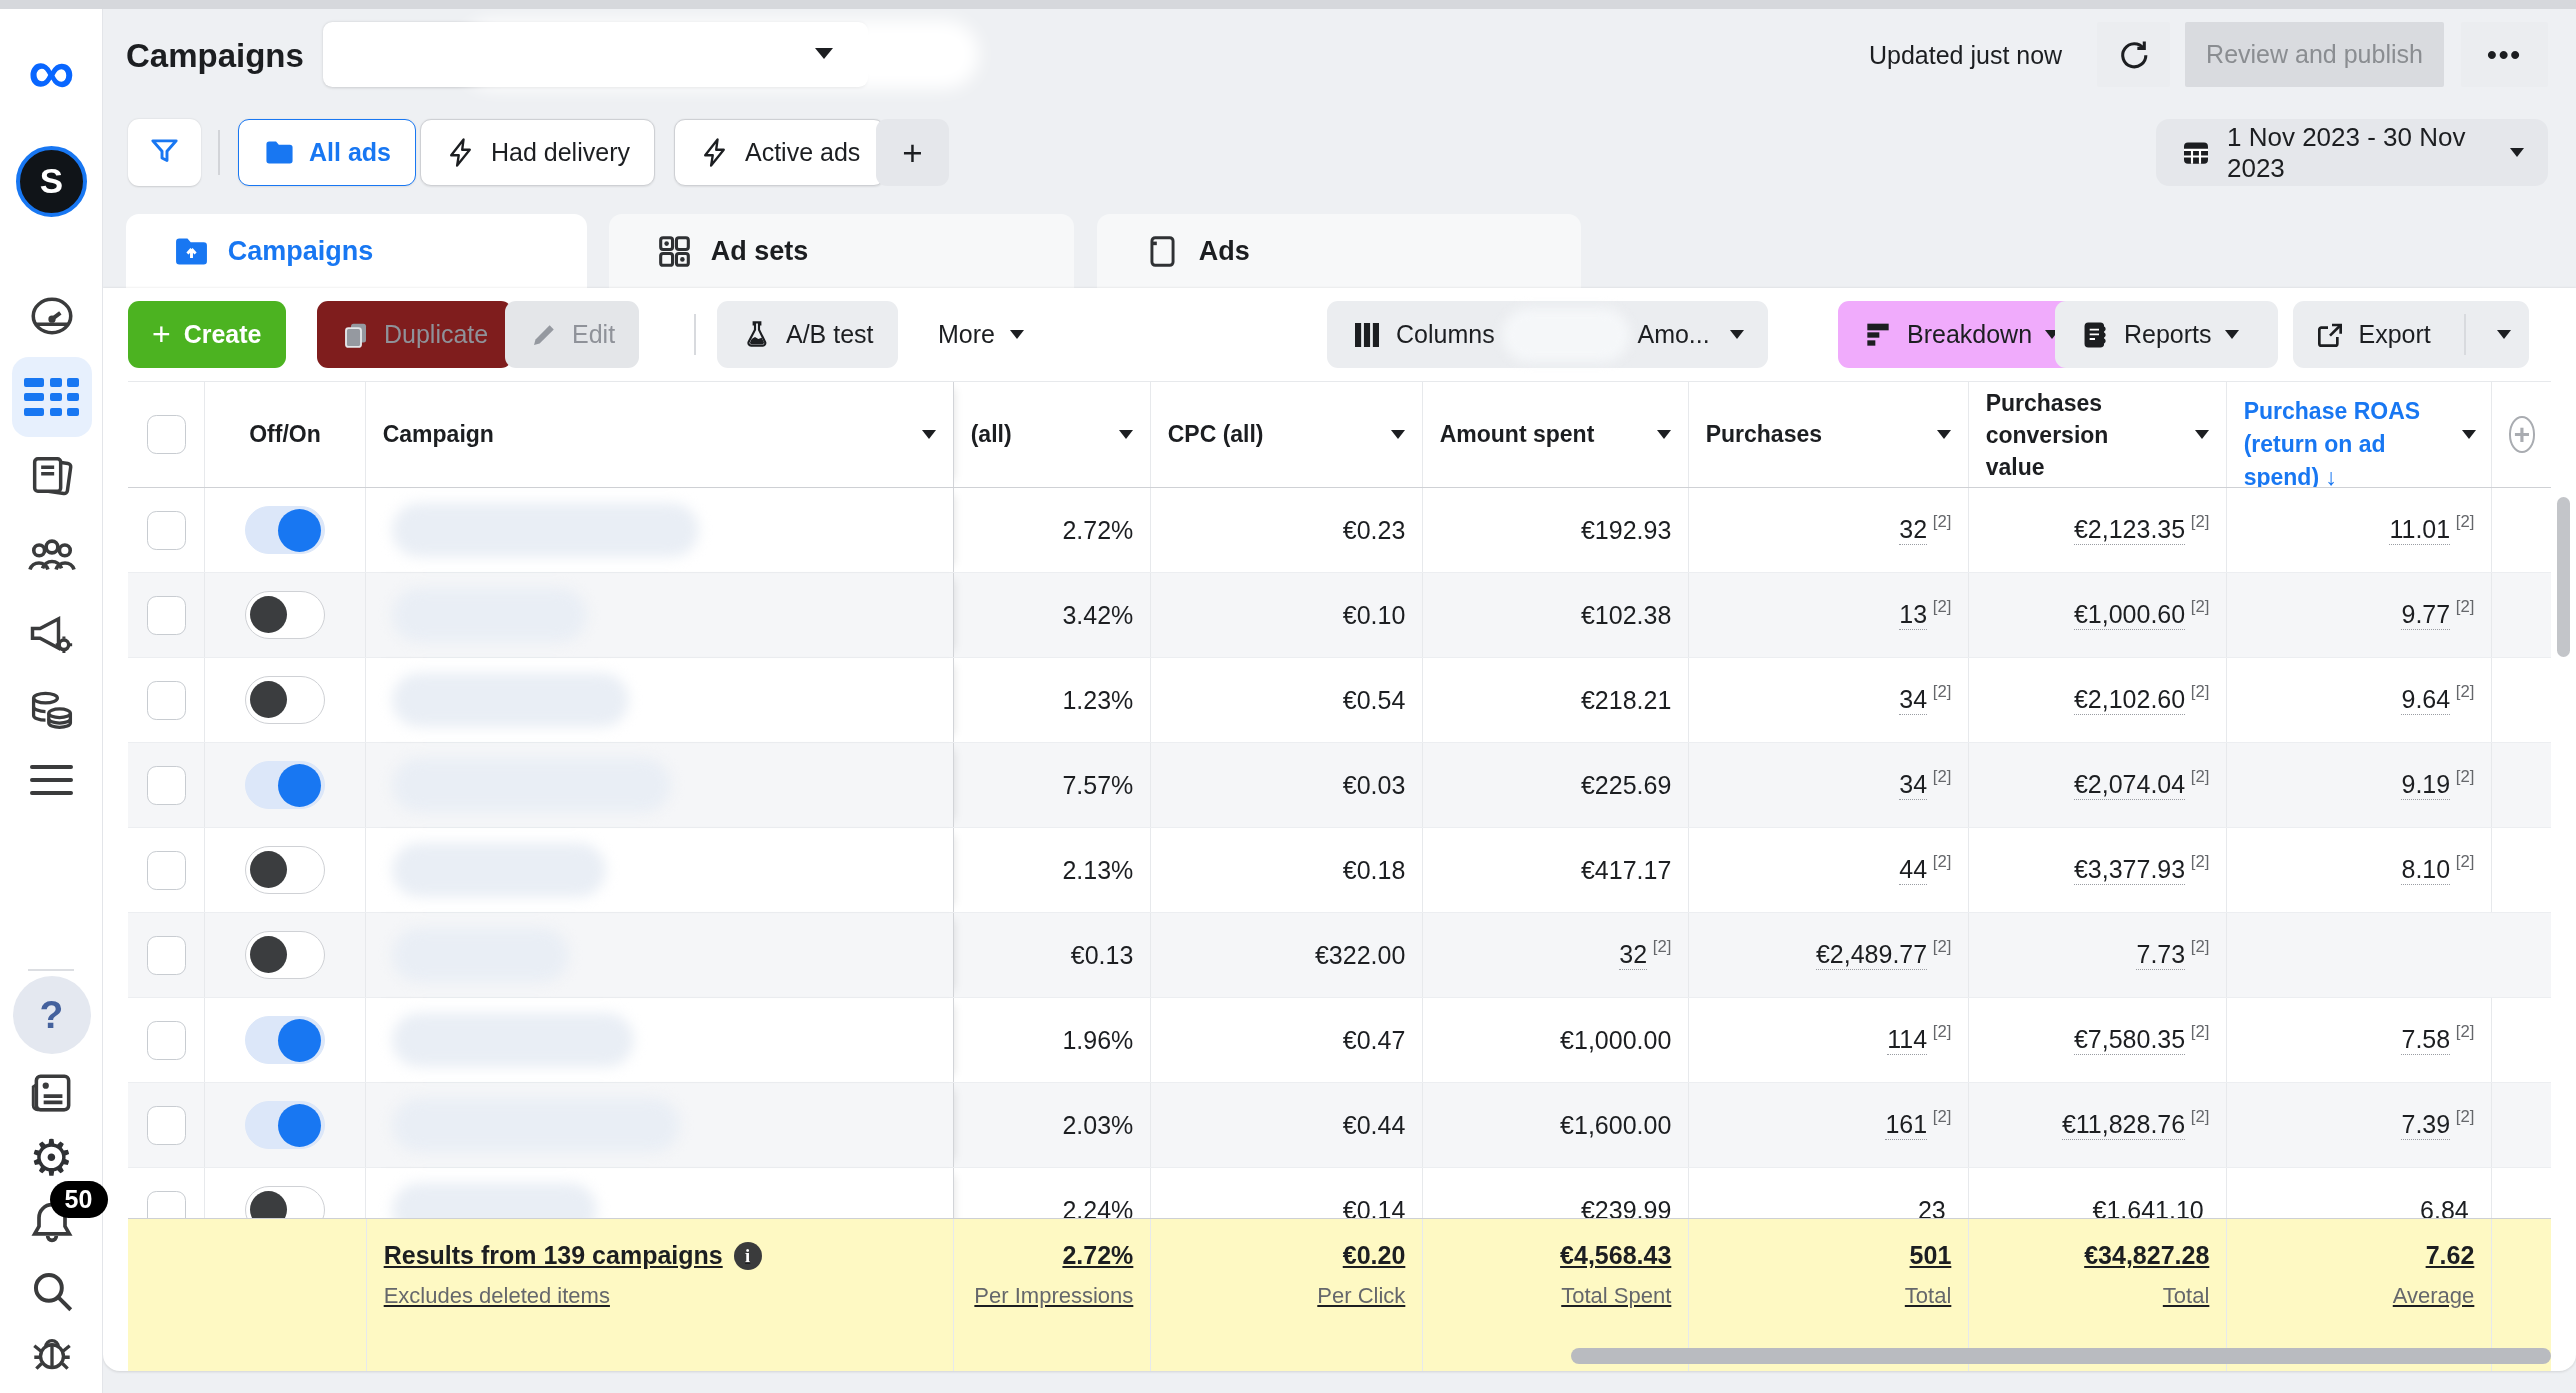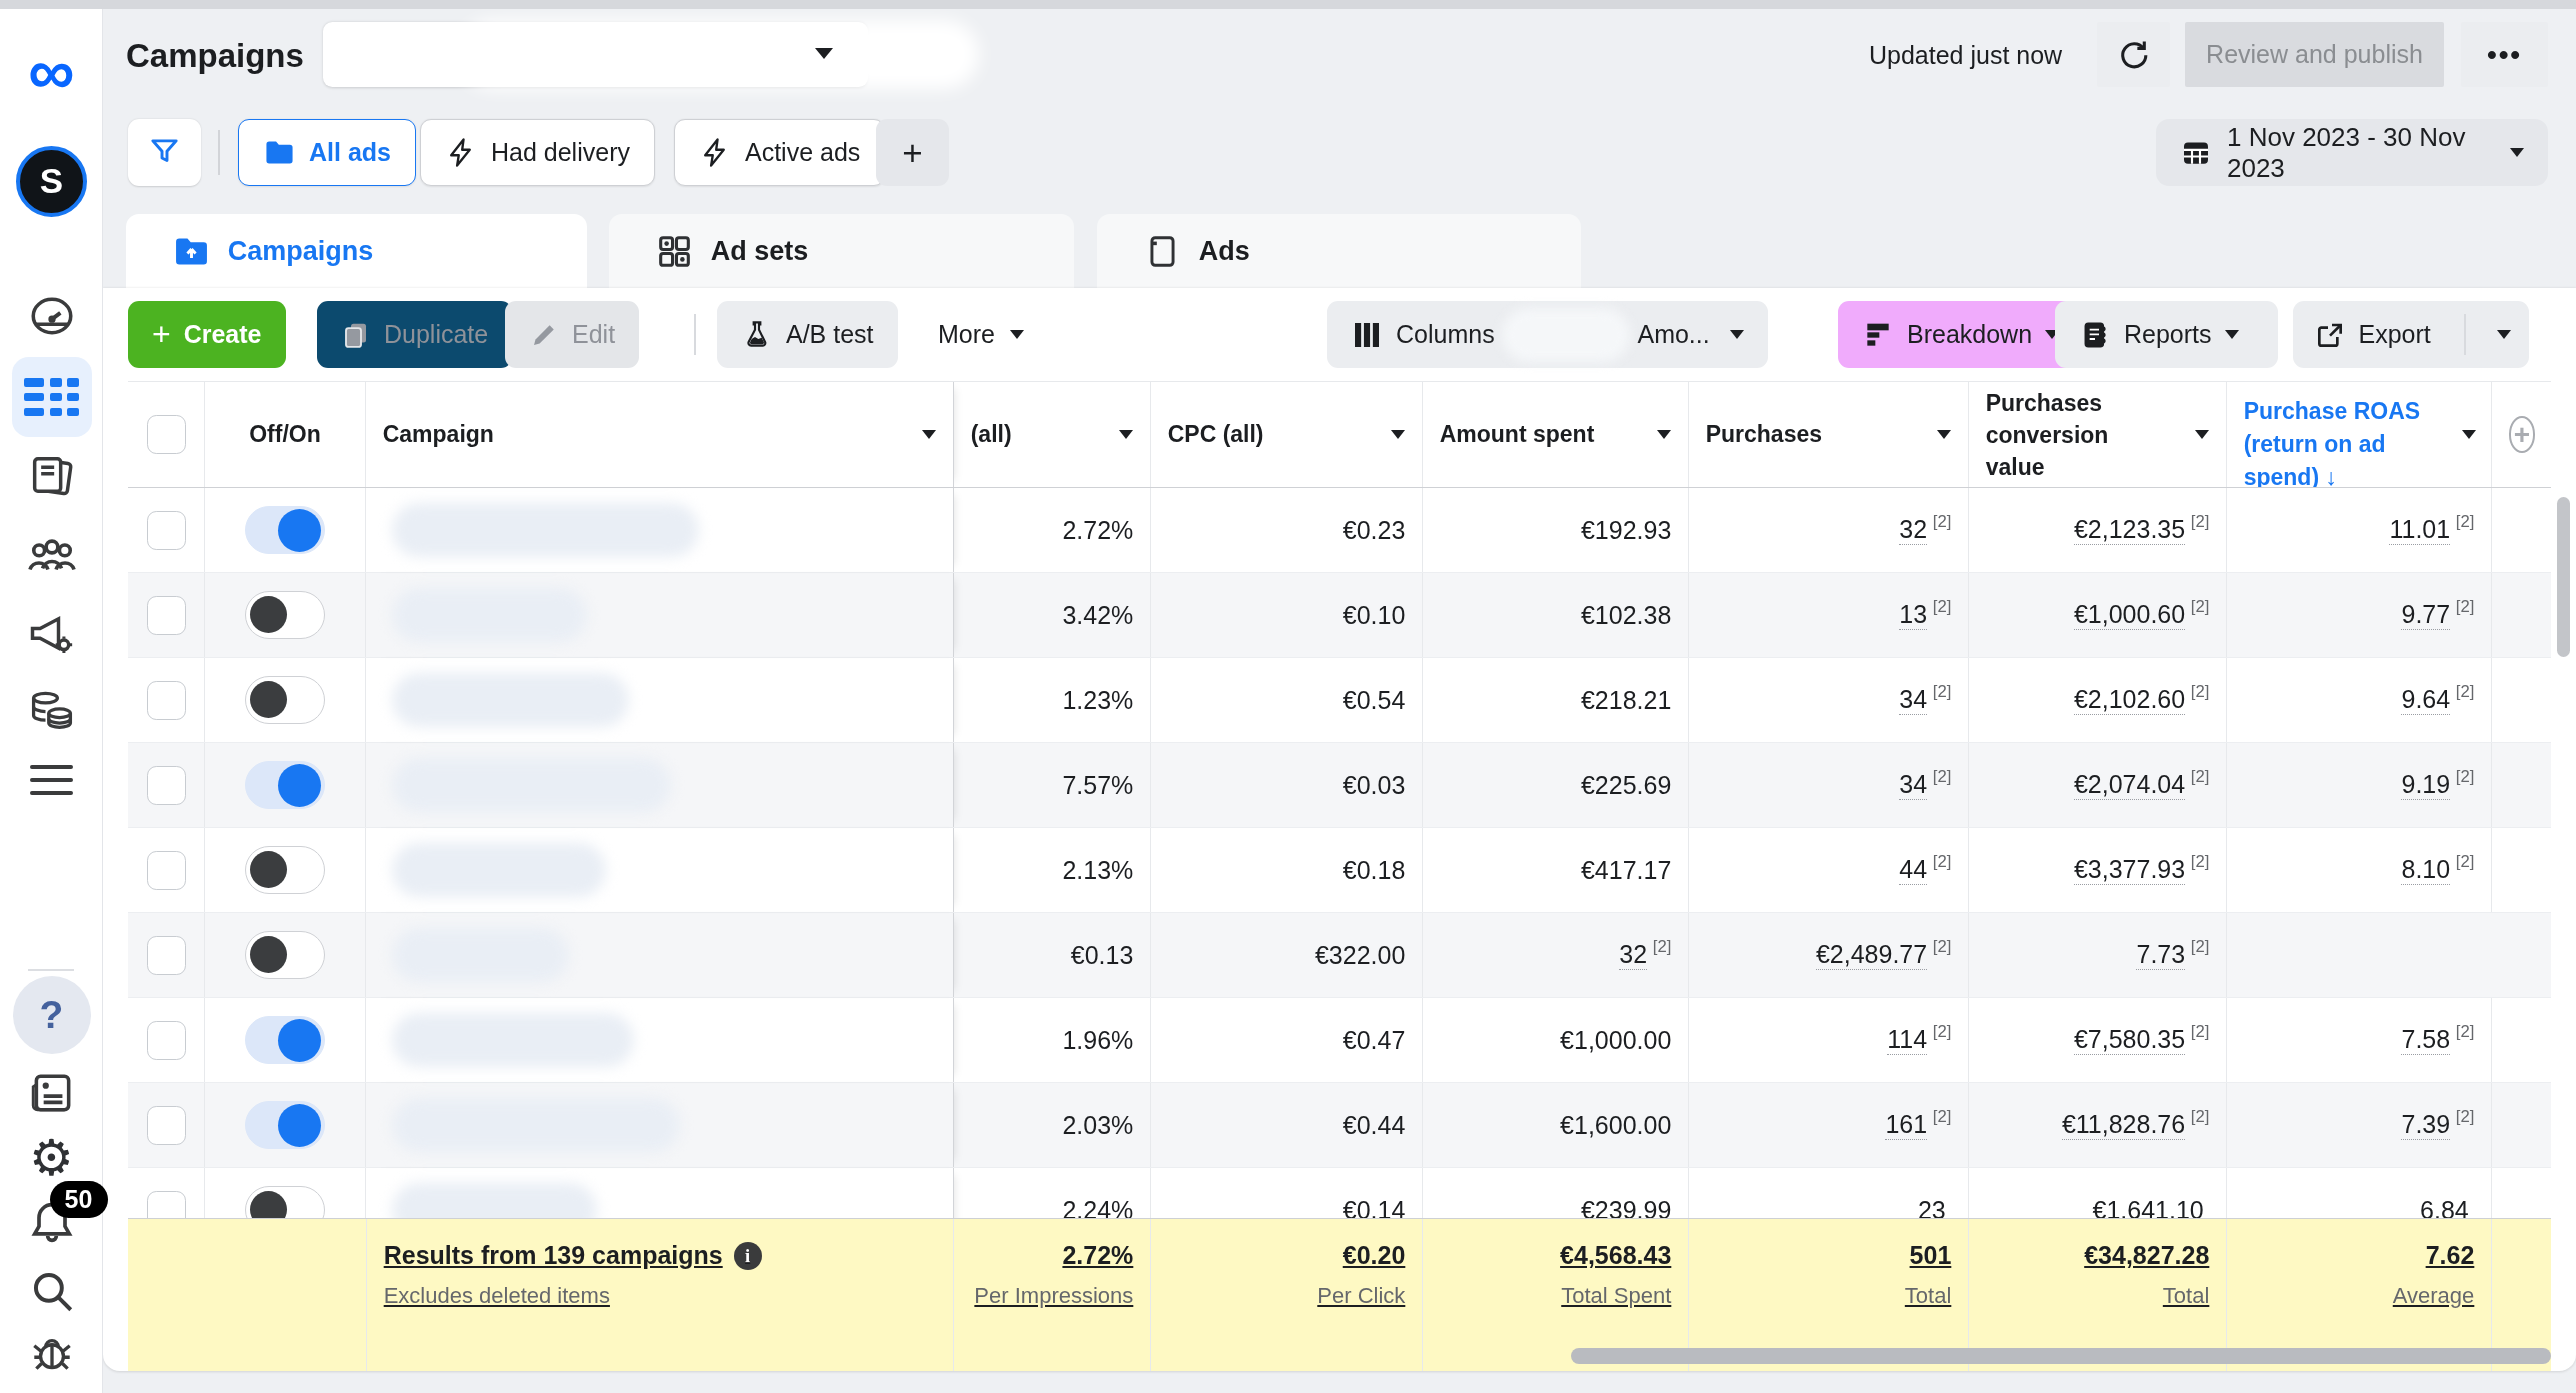--- a/index.html
+++ b/index.html
@@ -58,21 +58,21 @@
   .tab-adsets { left:609px; width:465px; }
   .tab-ads { left:1097px; width:484px; }
 
   
   .panel { position:absolute; left:103px; top:288px; width:2473px; height:1083px; background:#fff; border-radius:0 0 16.7px 16.7px; box-shadow:0 0.9px 2.8px rgba(0,0,0,.12); overflow:hidden; z-index:10; }
 
   
   .toolbar { position:relative; height:93px; }
   .tbtn { position:absolute; top:13px; height:67px; border-radius:11px; display:flex; align-items:center; gap:13px; padding:0 24px; font-size:25px; }
   .create { left:25px; background:#4cb321; color:#fff; font-weight:bold; }
-  .duplicate { left:214px; background:#0c4a6e; color:#8f9299;align-items:center; }
+  .duplicate { left:214px; background:#7f1d1d; color:#8f9299;align-items:center; }
   .edit { left:402px; background:#e4e6e9; color:#8f9299; }
   .tdiv { position:absolute; left:591px; top:26px; width:1.9px; height:41px; background:#d8dade; }
   .abtest { left:614px; background:#ebedf0; color:#1c1e21; }
   .more { left:811px; background:transparent; color:#1c1e21; gap:15px; }
   .cols-chip { left:1224px; width:441px; background:#ebedf0; color:#1c1e21; justify-content:flex-start; }
   .cols-smear { width:128px; height:54px; border-radius:28px; background:#f5f7f9; filter:blur(5.6px); margin:0 -5.6px; }
   .cols-chip .caret { margin-left:auto; }
   .breakdown { left:1735px; width:259px; background:#f0abfc; color:#1c1e21; }
   .reports { left:1952px; width:223px; background:#ebedf0; color:#1c1e21; }
   .export { left:2190px; width:236px; background:#ebedf0; color:#1c1e21; padding:0; }

